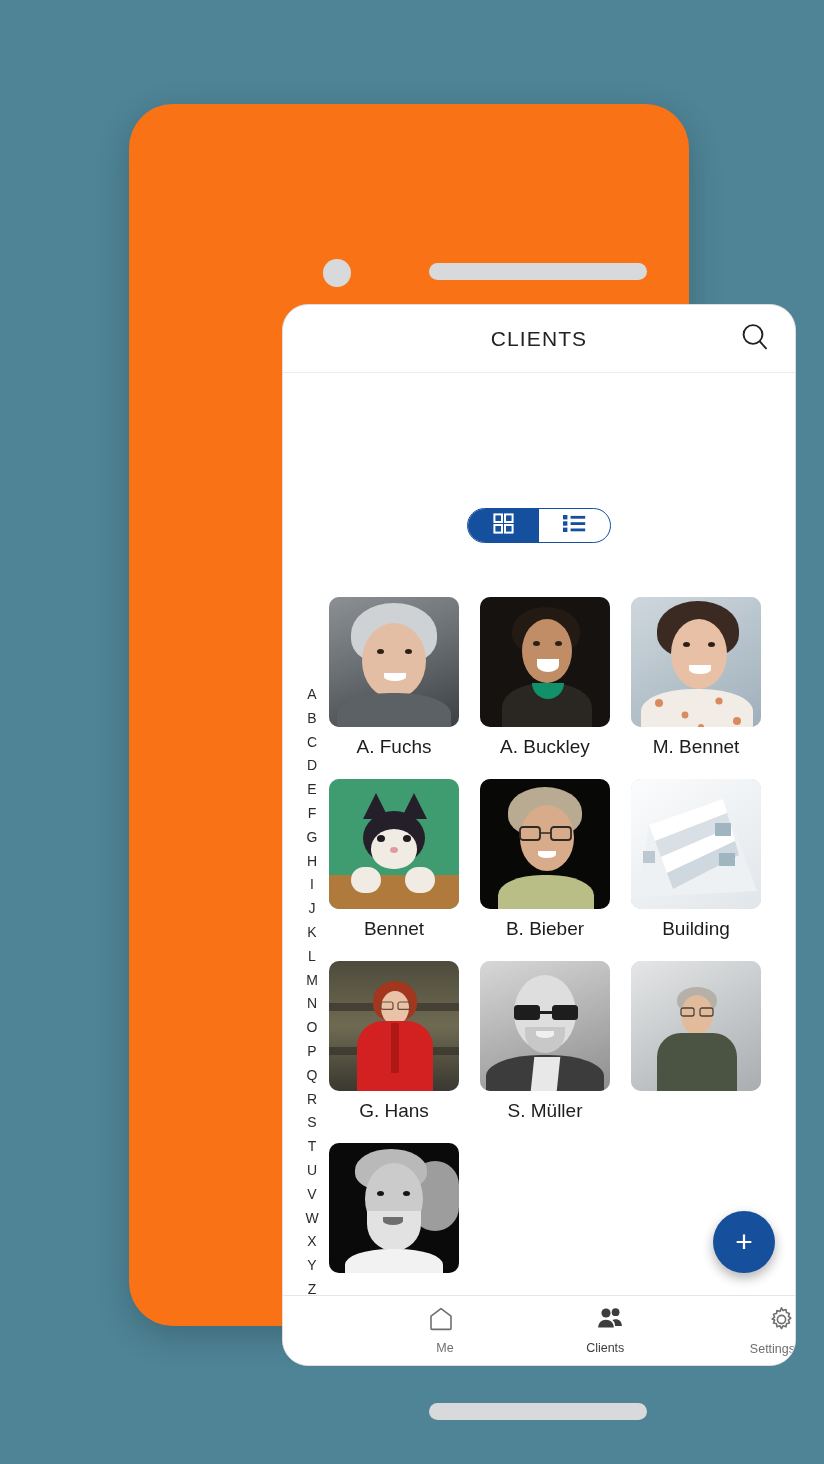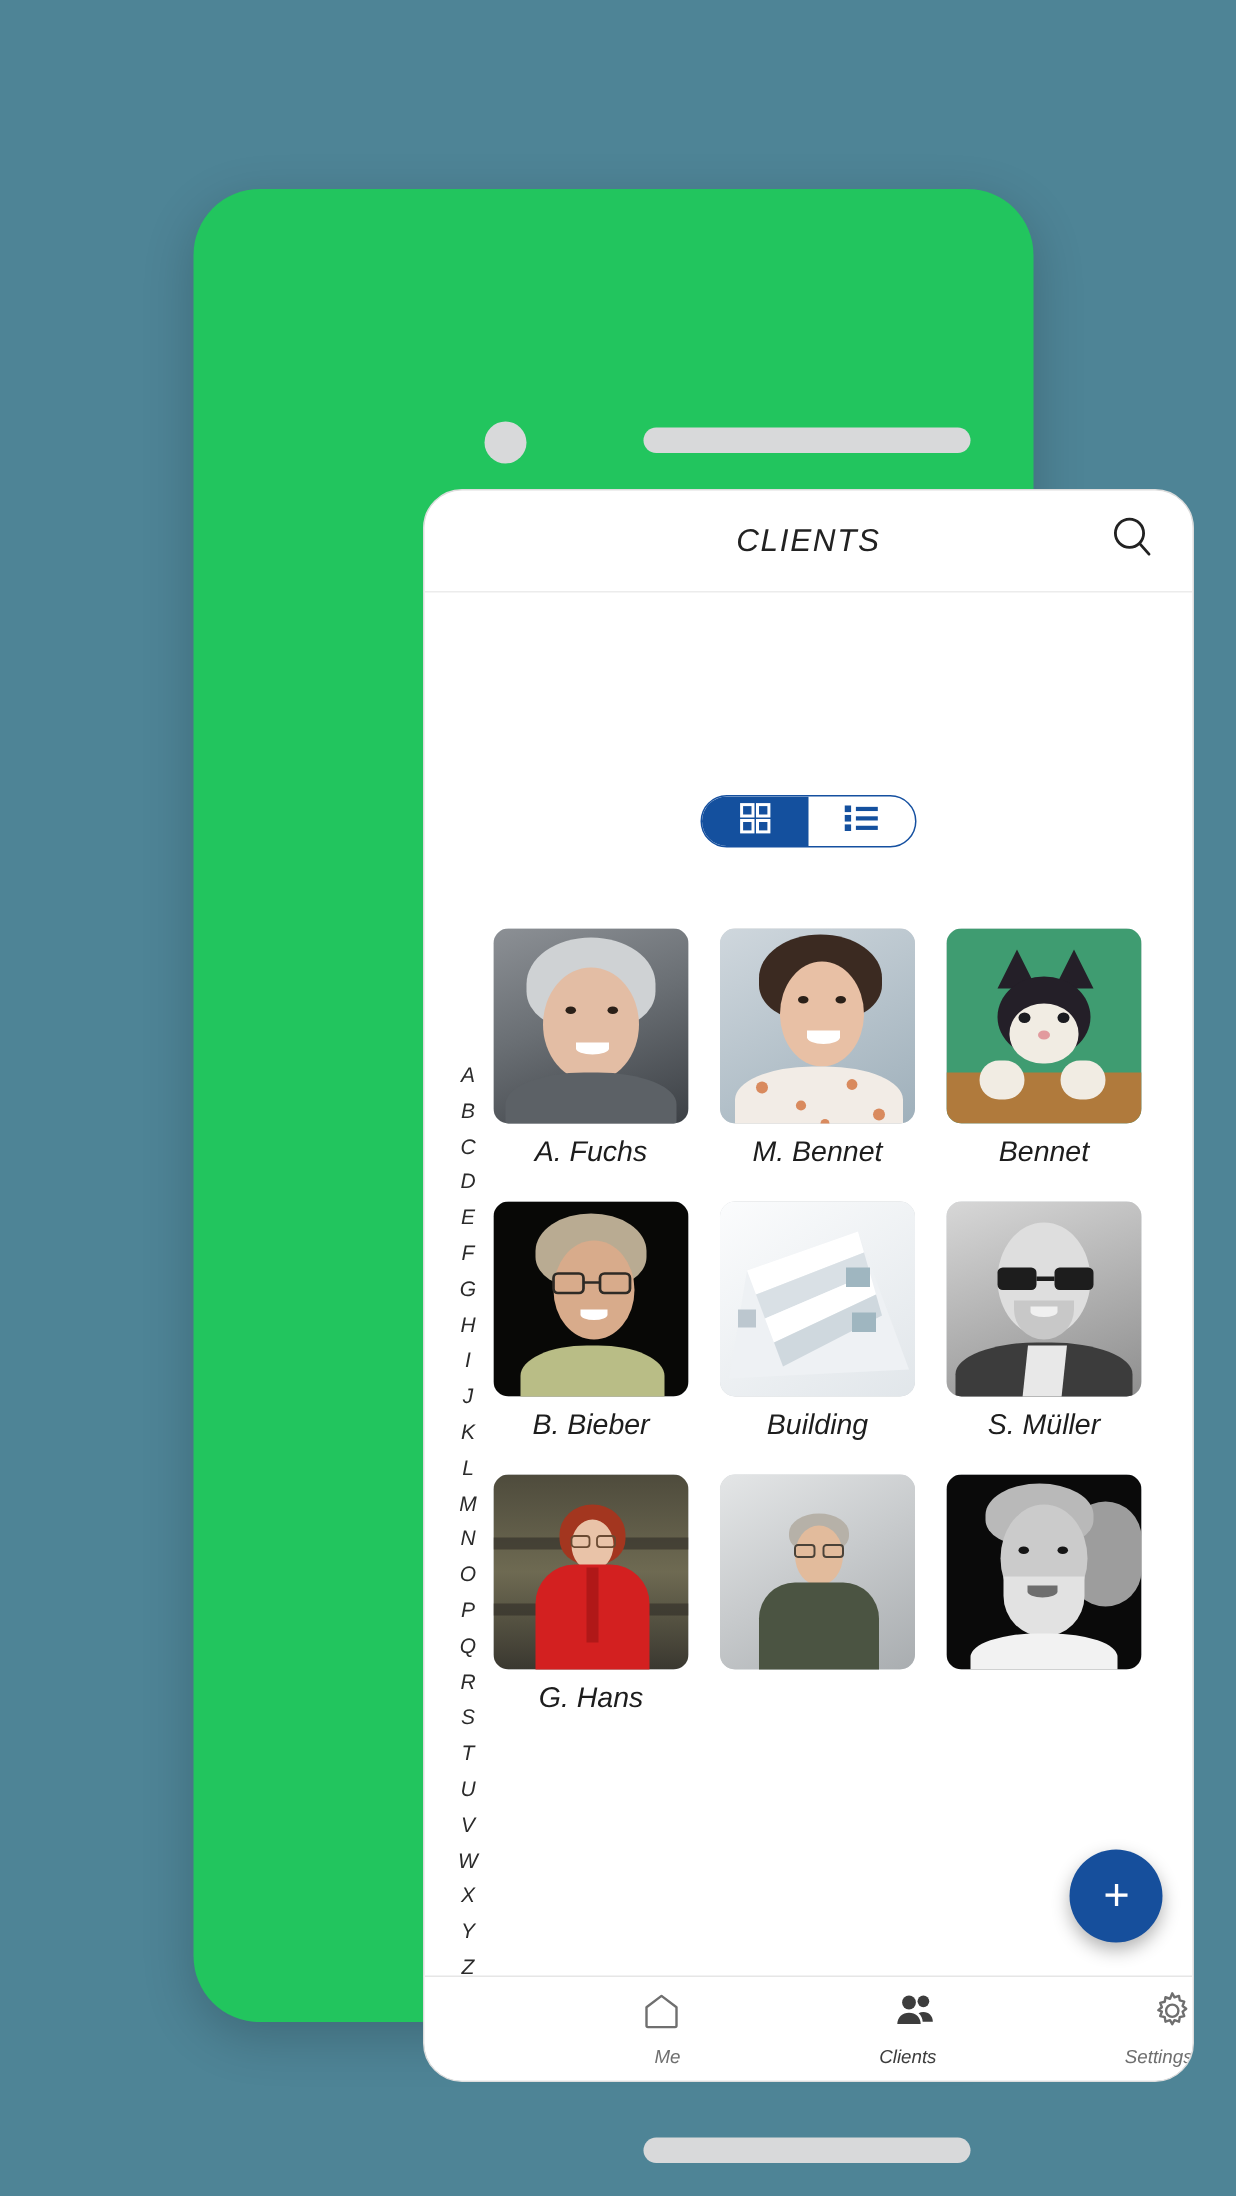--- a/index.html
+++ b/index.html
@@ -5,26 +5,25 @@
   * { margin:0; padding:0; box-sizing:border-box; }
   html, body {
     width:824px; height:1464px;
     background:#4E8496;
     font-family:"Liberation Sans", sans-serif;
     overflow:hidden;
   }
 
   
   #phone-frame{
-    position:absolute; left:129px; top:126px;
+    position:absolute; left:129px; top:104px;
     width:560px; height:1222px;
-    background:#22c55e;
+    background:#f97316;
     border-radius:44px;
     box-shadow:0 10px 34px rgba(0,0,0,.20);
-    font-style:italic;
   }
   #side-button-volume{
     position:absolute; left:684px; top:408px;
     width:11px; height:84px;
     background:#e9edee;
     border-radius:0 4px 4px 0;
     box-shadow:1px 0 2px rgba(0,0,0,.16);
   }
   #side-button-power{
     position:absolute; left:684px; top:590px;
@@ -249,20 +248,33 @@
        <div class="face" style="left:33px;top:26px;width:64px;height:76px;background:#e3bda4"></div>
        <div class="eye" style="left:48px;top:52px"></div>
               <div class="eye" style="left:76px;top:52px"></div>
        <div class="mouth" style="left:55px;top:76px;width:22px;height:8px"></div>
        <div class="body" style="left:8px;top:96px;width:114px;height:46px;background:#5c6166"></div>
             </div>
             <div class="contact-name">A. Fuchs</div>
           </div>
           <div class="contact-cell">
             <div class="contact-thumb">
+              <div class="pf" style="background:#151210"></div>
+       <div class="hair" style="left:32px;top:10px;width:68px;height:48px;background:#241a14"></div>
+       <div class="face" style="left:42px;top:22px;width:50px;height:64px;background:#c08d66"></div>
+       <div class="eye" style="left:53px;top:44px"></div>
+              <div class="eye" style="left:75px;top:44px"></div>
+       <div class="mouth" style="left:57px;top:62px;width:22px;height:13px"></div>
+       <div class="body" style="left:22px;top:86px;width:90px;height:54px;background:#2a2622"></div>
+       <div style="position:absolute;left:52px;top:86px;width:32px;height:16px;border-radius:0 0 16px 16px;background:#119169"></div>
+            </div>
+            <div class="contact-name">A. Buckley</div>
+          </div>
+          <div class="contact-cell">
+            <div class="contact-thumb">
               <div class="pf" style="background:linear-gradient(150deg,#cfd7dd,#9fb0bb)"></div>
        <div class="hair" style="left:26px;top:4px;width:82px;height:58px;background:#3b2a21"></div>
        <div class="face" style="left:40px;top:22px;width:56px;height:70px;background:#e8c0a5"></div>
        <div class="eye" style="left:52px;top:45px"></div>
               <div class="eye" style="left:77px;top:45px"></div>
        <div class="mouth" style="left:58px;top:68px;width:22px;height:9px"></div>
        <div class="body" style="left:10px;top:92px;width:112px;height:48px;background:#f2ece6"></div>
        <svg style="position:absolute;left:10px;top:92px" width="112" height="46">
          <circle cx="18" cy="14" r="4" fill="#d98a5e"></circle>
                 <circle cx="44" cy="26" r="3.4" fill="#d98a5e"></circle>
@@ -315,49 +327,49 @@
          <polygon points="36,94 104,62 108,76 42,110" fill="#cfd8de"></polygon>
          <rect x="84" y="44" width="16" height="13" fill="#9fb6c0"></rect>
          <rect x="88" y="74" width="16" height="13" fill="#9fb6c0"></rect>
          <rect x="12" y="72" width="12" height="12" fill="#bcc7cf"></rect>
        </svg>
             </div>
             <div class="contact-name">Building</div>
           </div>
           <div class="contact-cell">
             <div class="contact-thumb">
-              <div class="pf" style="background:linear-gradient(160deg,#d7d7d7,#8e8e8e)"></div>
-       <div class="face" style="left:34px;top:14px;width:62px;height:76px;background:#dedede"></div>
-       <svg style="position:absolute;left:32px;top:42px" width="68" height="20">
-         <rect x="2" y="2" width="26" height="15" rx="3.5" fill="#1d1d1d"></rect>
-         <rect x="40" y="2" width="26" height="15" rx="3.5" fill="#1d1d1d"></rect>
-         <rect x="28" y="8" width="12" height="3" fill="#1d1d1d"></rect>
-       </svg>
-       <div style="position:absolute;left:45px;top:66px;width:40px;height:26px;border-radius:0 0 20px 20px;background:#c8c8c8"></div>
-       <div class="mouth" style="left:56px;top:70px;width:18px;height:7px;background:#f0f0f0"></div>
-       <div class="body" style="left:6px;top:94px;width:118px;height:46px;background:#3c3c3c"></div>
-       <div style="position:absolute;left:52px;top:96px;width:26px;height:44px;background:#e8e8e8;transform:skewX(-6deg)"></div>
-            </div>
-            <div class="contact-name">S. Müller</div>
-          </div>
-          <div class="contact-cell">
-            <div class="contact-thumb">
               <div class="pf" style="background:linear-gradient(180deg,#4e4b3c,#6e6a52 50%,#3a3830)"></div>
        <div style="position:absolute;left:0;top:42px;width:130px;height:8px;background:#2e2c26;opacity:.6"></div>
        <div style="position:absolute;left:0;top:86px;width:130px;height:8px;background:#2e2c26;opacity:.6"></div>
        <div class="hair" style="left:44px;top:20px;width:44px;height:40px;background:#a3361f"></div>
        <div class="face" style="left:52px;top:30px;width:28px;height:34px;background:#e9c3a8"></div>
        <svg style="position:absolute;left:51px;top:40px" width="32" height="10">
          <rect x="1" y="1" width="12" height="7.4" rx="2" stroke="#6a4a32" stroke-width="1.2" fill="none"></rect>
          <rect x="18" y="1" width="12" height="7.4" rx="2" stroke="#6a4a32" stroke-width="1.2" fill="none"></rect>
        </svg>
        <div style="position:absolute;left:28px;top:60px;width:76px;height:80px;border-radius:26px 26px 0 0;background:#d32020"></div>
        <div style="position:absolute;left:62px;top:62px;width:8px;height:50px;background:#b01818"></div>
             </div>
             <div class="contact-name">G. Hans</div>
+          </div>
+          <div class="contact-cell">
+            <div class="contact-thumb">
+              <div class="pf" style="background:linear-gradient(160deg,#d7d7d7,#8e8e8e)"></div>
+       <div class="face" style="left:34px;top:14px;width:62px;height:76px;background:#dedede"></div>
+       <svg style="position:absolute;left:32px;top:42px" width="68" height="20">
+         <rect x="2" y="2" width="26" height="15" rx="3.5" fill="#1d1d1d"></rect>
+         <rect x="40" y="2" width="26" height="15" rx="3.5" fill="#1d1d1d"></rect>
+         <rect x="28" y="8" width="12" height="3" fill="#1d1d1d"></rect>
+       </svg>
+       <div style="position:absolute;left:45px;top:66px;width:40px;height:26px;border-radius:0 0 20px 20px;background:#c8c8c8"></div>
+       <div class="mouth" style="left:56px;top:70px;width:18px;height:7px;background:#f0f0f0"></div>
+       <div class="body" style="left:6px;top:94px;width:118px;height:46px;background:#3c3c3c"></div>
+       <div style="position:absolute;left:52px;top:96px;width:26px;height:44px;background:#e8e8e8;transform:skewX(-6deg)"></div>
+            </div>
+            <div class="contact-name">S. Müller</div>
           </div>
           <div class="contact-cell">
             <div class="contact-thumb">
               <div class="pf" style="background:linear-gradient(150deg,#e4e6e7,#a9adb0)"></div>
        <div class="hair" style="left:46px;top:26px;width:40px;height:26px;background:#b6b1a8"></div>
        <div class="face" style="left:50px;top:34px;width:32px;height:40px;background:#e2bb9c"></div>
        <svg style="position:absolute;left:49px;top:46px" width="36" height="11">
          <rect x="1" y="1" width="13" height="8" rx="2" stroke="#4a4238" stroke-width="1.3" fill="none"></rect>
          <rect x="20" y="1" width="13" height="8" rx="2" stroke="#4a4238" stroke-width="1.3" fill="none"></rect>
        </svg>

